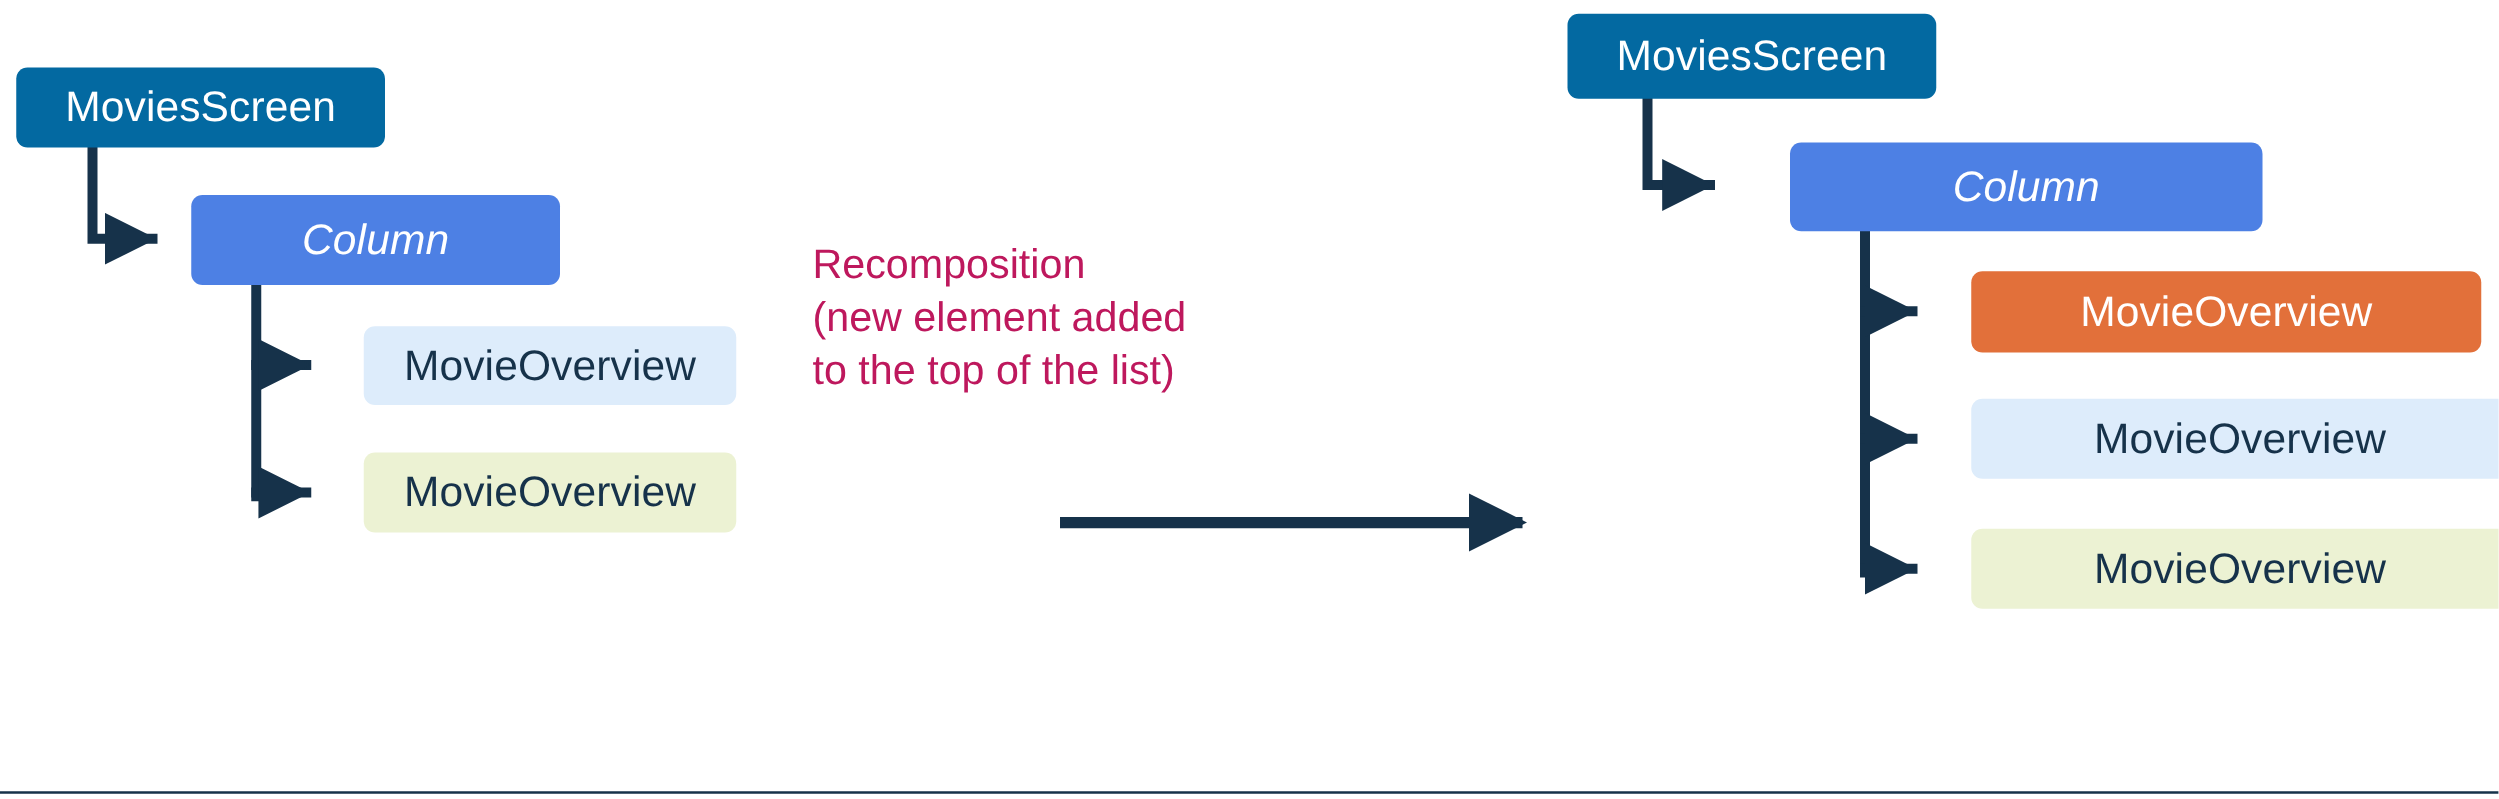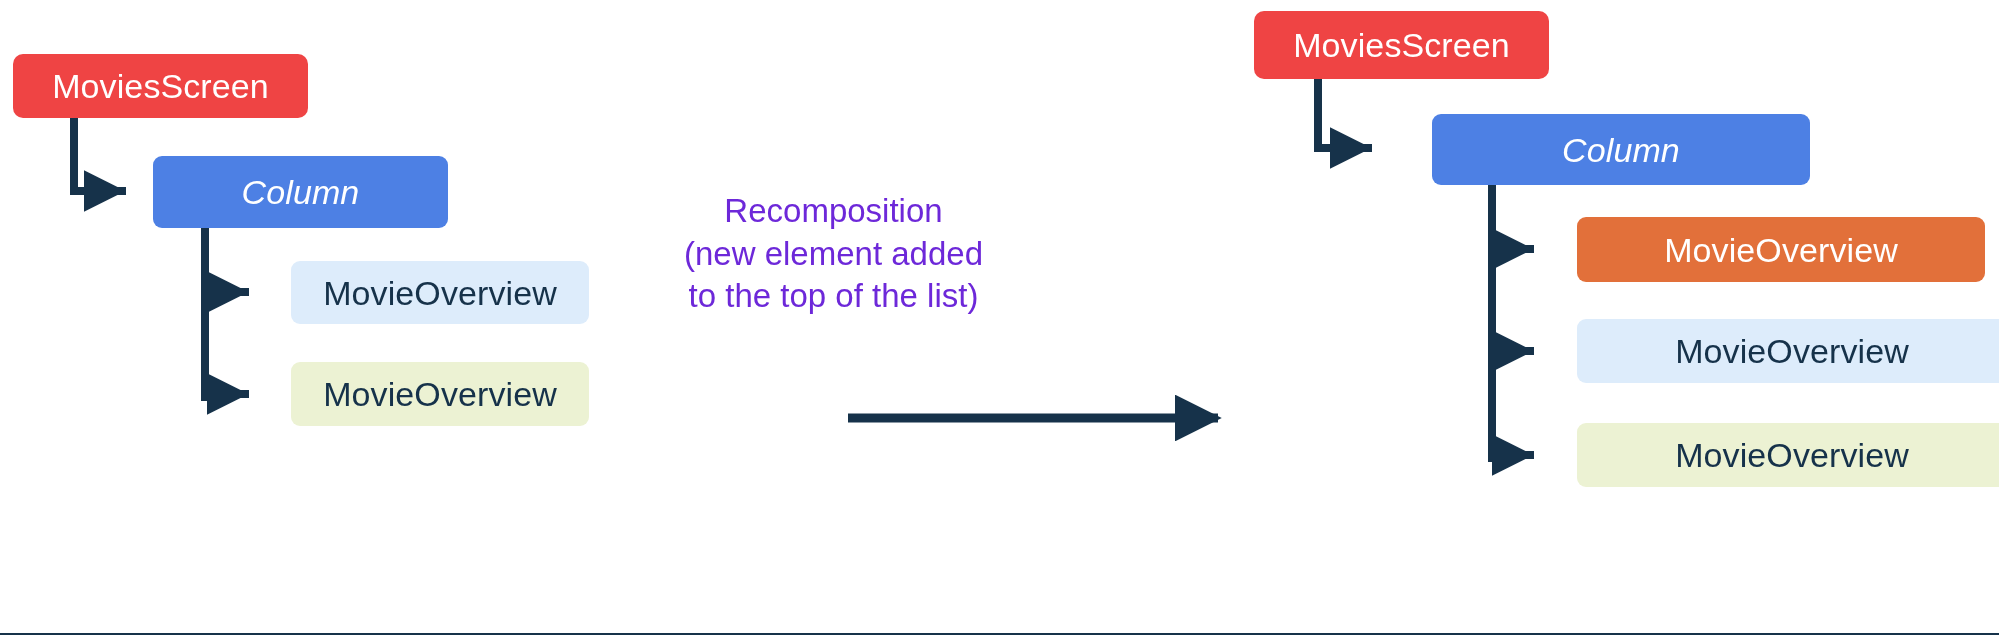--- a/index.html
+++ b/index.html
@@ -33,32 +33,31 @@
     justify-content: center;
     border-radius: 9px;
     font-size: 34px;
     letter-spacing: 0.1px;
     white-space: nowrap;
   }
   .node-label {
     display: block;
     line-height: 1;
   }
-  .n-green  { background: #ef4444; color: #ffffff; border-radius: 10px; }
+  .n-green  { background: #0369a1; color: #ffffff; }
   .n-blue   { background: #4d80e4; color: #ffffff; font-style: italic; }
   .n-orange { background: #e2703a; color: #ffffff; }
   .n-lblue  { background: #ddecfb; color: #16324a; }
   .n-lyell  { background: #ecf2d3; color: #16324a; }
 
   .caption {
     position: absolute;
-    color: #6d28d9;
+    color: #be185d;
     font-size: 33px;
     line-height: 1.29;
-    text-align: center;
     white-space: pre-line;
   }
   .bottom-rule {
     position: absolute;
     left: 0;
     width: 1999px;
     height: 2px;
     background: #16324a;
   }
 </style>

